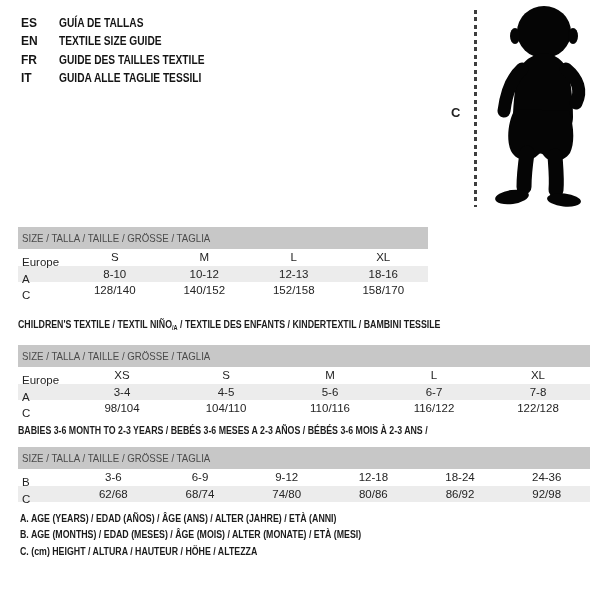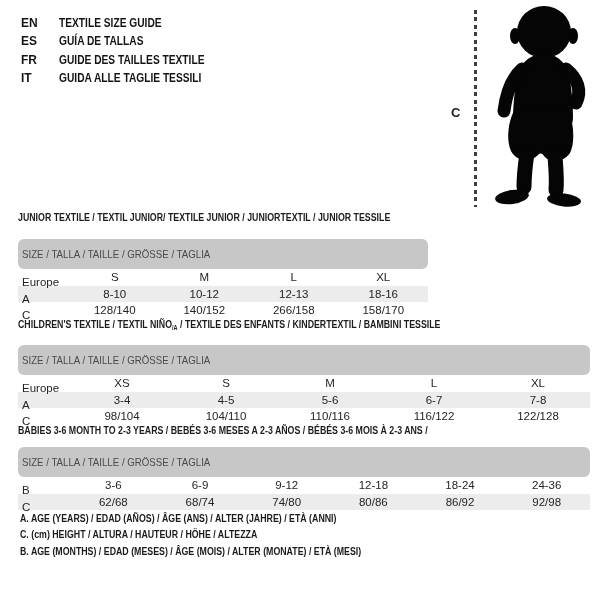--- a/index.html
+++ b/index.html
@@ -39,45 +39,45 @@
   
   .tsec{position:absolute;left:18px;}
   #t0{top:211px;width:410px;}
   #t1{top:318px;width:572px;}
   #t2{top:423px;width:572px;}
   .table-title{font-size:11px;font-weight:bold;color:#1c1c1c;height:12px;line-height:12px;}
   .title-line{height:15px;line-height:15px;font-size:11px;font-weight:bold;color:#1c1c1c;}
   #t0 .size-bar{margin-top:16px;}
   #t1 .size-bar{margin-top:15px;}
   #t2 .size-bar{margin-top:9px;}
-  .size-bar{height:30px;display:flex;align-items:center;padding-left:4px;
-    background:var(--size-bar-bg);color:var(--bar-text);font-size:11px;border-radius:6px;}
+  .size-bar{height:22px;display:flex;align-items:center;padding-left:4px;
+    background:var(--size-bar-bg);color:var(--bar-text);font-size:11px;}
   .trow{display:flex;align-items:center;height:16.5px;font-size:11.5px;color:#242424;}
   .trow.shaded{background:var(--row-stripe-bg);}
   .rlabel{width:52px;padding-left:4px;margin-top:10px;}
   .tcell{flex:1;text-align:center;}
   .subscript{font-size:7px;vertical-align:-2px;letter-spacing:0;}
 
   
   .notes{position:absolute;left:20px;top:510px;}
   .note-line{height:16.3px;line-height:16.3px;font-size:11px;font-weight:bold;color:#1b1b1b;}
 </style>
 </head>
 <body>
 
 <div class="page">
 
   <div class="langs">
     <div class="lang-row">
+      <span class="lang-code">ES</span>
+      <span class="cond85">GUÍA DE TALLAS</span>
+    </div>
+    <div class="lang-row">
       <span class="lang-code">EN</span>
       <span class="cond85">TEXTILE SIZE GUIDE</span>
-    </div>
-    <div class="lang-row">
-      <span class="lang-code">ES</span>
-      <span class="cond85">GUÍA DE TALLAS</span>
     </div>
     <div class="lang-row">
       <span class="lang-code">FR</span>
       <span class="cond85">GUIDE DES TAILLES TEXTILE</span>
     </div>
     <div class="lang-row">
       <span class="lang-code">IT</span>
       <span class="cond85">GUIDA ALLE TAGLIE TESSILI</span>
     </div>
   </div>
@@ -98,23 +98,20 @@
       <path d="M45,148 C43,162 42,172 42,182" stroke-width="15"></path>
       <path d="M73,151 C74,165 75,175 74,185" stroke-width="15"></path>
     </g>
     <g fill="#050505" stroke="none">
       <ellipse cx="30" cy="192" rx="17" ry="7" transform="rotate(-8 30 192)"></ellipse>
       <ellipse cx="82" cy="195" rx="17" ry="6.5" transform="rotate(6 82 195)"></ellipse>
     </g>
   </svg>
 
   <div class="tsec" id="t0">
-    <div class="table-title">
-      <span class="cond">JUNIOR TEXTILE / TEXTIL JUNIOR/ TEXTILE JUNIOR / JUNIORTEXTIL / JUNIOR TESSILE</span>
-    </div>
     <div class="size-bar">
       <span class="cond88">SIZE / TALLA / TAILLE / GRÖSSE / TAGLIA</span>
     </div>
     <div>
         <div class="trow">
           <div class="rlabel">Europe</div>
           <div class="tcell">S</div>
           <div class="tcell">M</div>
           <div class="tcell">L</div>
           <div class="tcell">XL</div>
@@ -123,21 +120,21 @@
           <div class="rlabel">A</div>
           <div class="tcell">8-10</div>
           <div class="tcell">10-12</div>
           <div class="tcell">12-13</div>
           <div class="tcell">18-16</div>
         </div>
         <div class="trow">
           <div class="rlabel">C</div>
           <div class="tcell">128/140</div>
           <div class="tcell">140/152</div>
-          <div class="tcell">266/158</div>
+          <div class="tcell">152/158</div>
           <div class="tcell">158/170</div>
         </div>
       </div>
   </div>
 
   <div class="tsec" id="t1">
     <div class="table-title">
       <span class="cond"><span>CHILDREN'S TEXTILE / TEXTIL NIÑO</span><span class="subscript">/A</span><span> / TEXTILE DES ENFANTS / KINDERTEXTIL / BAMBINI TESSILE</span></span>
     </div>
     <div class="size-bar">
@@ -198,20 +195,20 @@
           <div class="tcell">92/98</div>
         </div>
       </div>
   </div>
 
   <div class="notes">
     <div class="note-line">
       <span class="cond">A. AGE (YEARS) / EDAD (AÑOS) / ÂGE (ANS) / ALTER (JAHRE) / ETÀ (ANNI)</span>
     </div>
     <div class="note-line">
+      <span class="cond">B. AGE (MONTHS) / EDAD (MESES) / ÂGE (MOIS) / ALTER (MONATE) / ETÀ (MESI)</span>
+    </div>
+    <div class="note-line">
       <span class="cond">C. (cm) HEIGHT / ALTURA / HAUTEUR / HÖHE / ALTEZZA</span>
     </div>
-    <div class="note-line">
-      <span class="cond">B. AGE (MONTHS) / EDAD (MESES) / ÂGE (MOIS) / ALTER (MONATE) / ETÀ (MESI)</span>
-    </div>
   </div>
 
 </div>
 
 </body></html>

